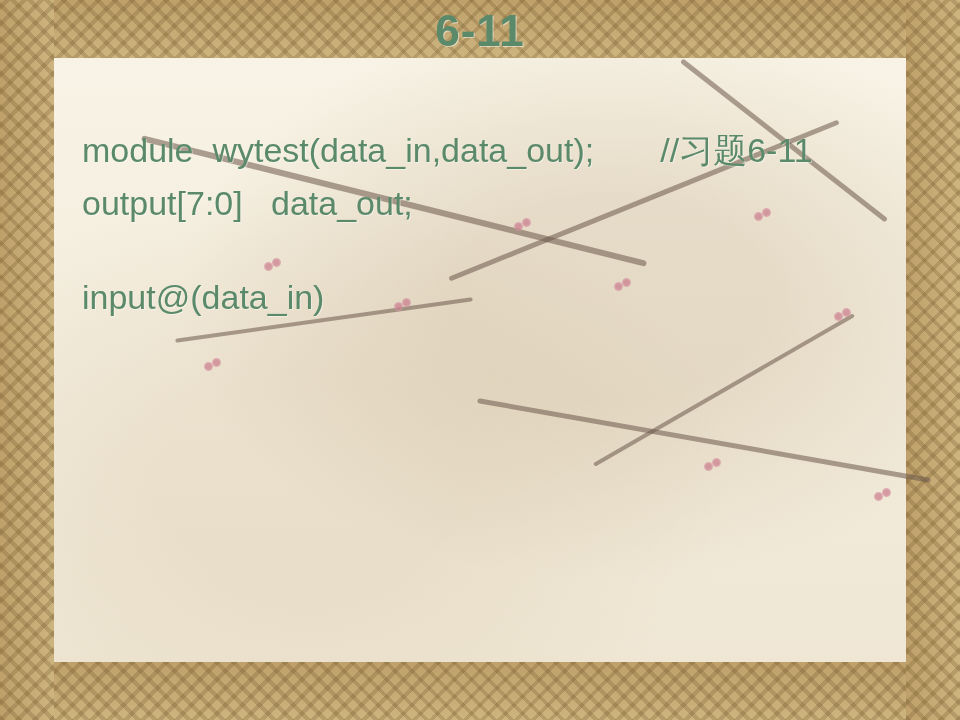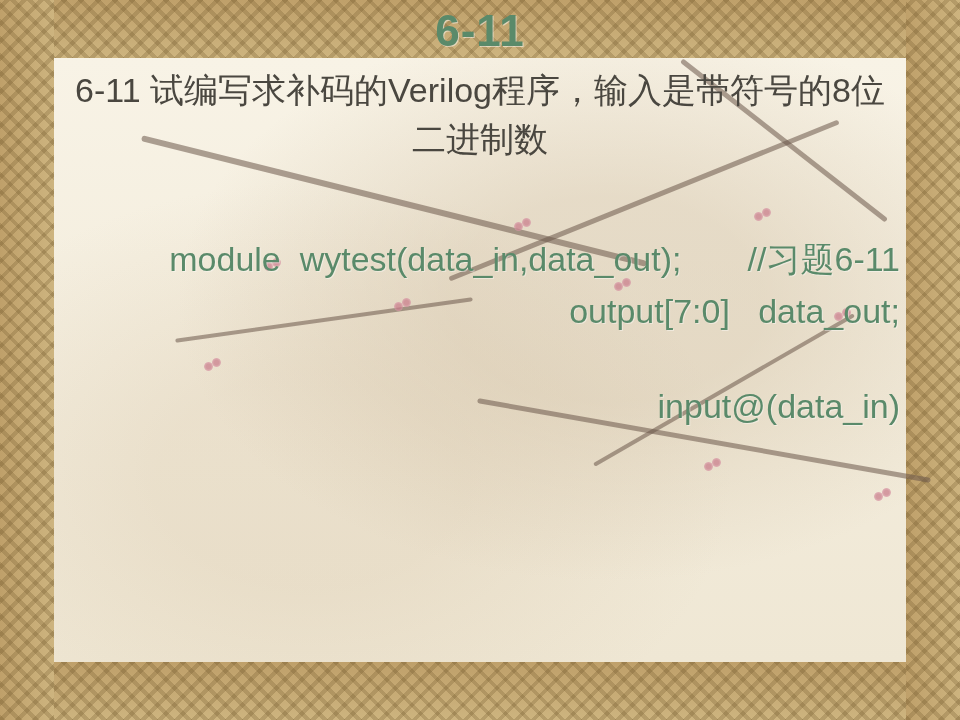--- a/index.html
+++ b/index.html
@@ -75,21 +75,21 @@
   }
   .blossom::before { left: 0; top: 4px; }
   .blossom::after { left: 8px; top: 0; }
   .p1{left:210px;top:200px}.p2{left:340px;top:240px}.p3{left:460px;top:160px}
   .p4{left:560px;top:220px}.p5{left:700px;top:150px}.p6{left:780px;top:250px}
   .p7{left:650px;top:400px}.p8{left:820px;top:430px}.p9{left:150px;top:300px}
 
   .content {
     position: absolute;
     inset: 0;
-    padding: 0 60px;
+    padding: 0 82px;
   }
   .title {
     text-align: center;
     font-size: 44px;
     color: #5a8a6a;
     font-weight: 600;
     margin-top: 6px;
     letter-spacing: 1px;
     text-shadow: 1px 1px 0 rgba(255,255,255,0.5);
   }
@@ -100,21 +100,21 @@
     text-align: center;
     margin-top: 10px;
   }
   .code-block {
     margin-top: 68px;
   }
   .code-line {
     color: #5a8a6a;
     font-size: 34px;
     line-height: 1.55;
-    text-align: right;
+    text-align: left;
     white-space: pre;
     text-shadow: 1px 1px 0 rgba(255,255,255,0.4);
   }
   .gap { height: 42px; }
 </style>
 </head>
 <body>
 
 <div class="slide">
 
@@ -137,21 +137,20 @@
       <div class="blossom p5"></div>
       <div class="blossom p6"></div>
       <div class="blossom p7"></div>
       <div class="blossom p8"></div>
       <div class="blossom p9"></div>
     </div>
   </div>
 
   <div class="content">
     <div class="title">6-11</div>
-    <div class="prompt">6-11  试编写求补码的Verilog程序，输入是带符号的8位二进制数</div>
 
     <div class="code-block">
       <div class="code-line">module  wytest(data_in,data_out);       //习题6-11</div>
       <div class="code-line">output[7:0]   data_out;</div>
       <div class="gap"></div>
       <div class="code-line">input@(data_in)</div>
     </div>
   </div>
 
 </div>

